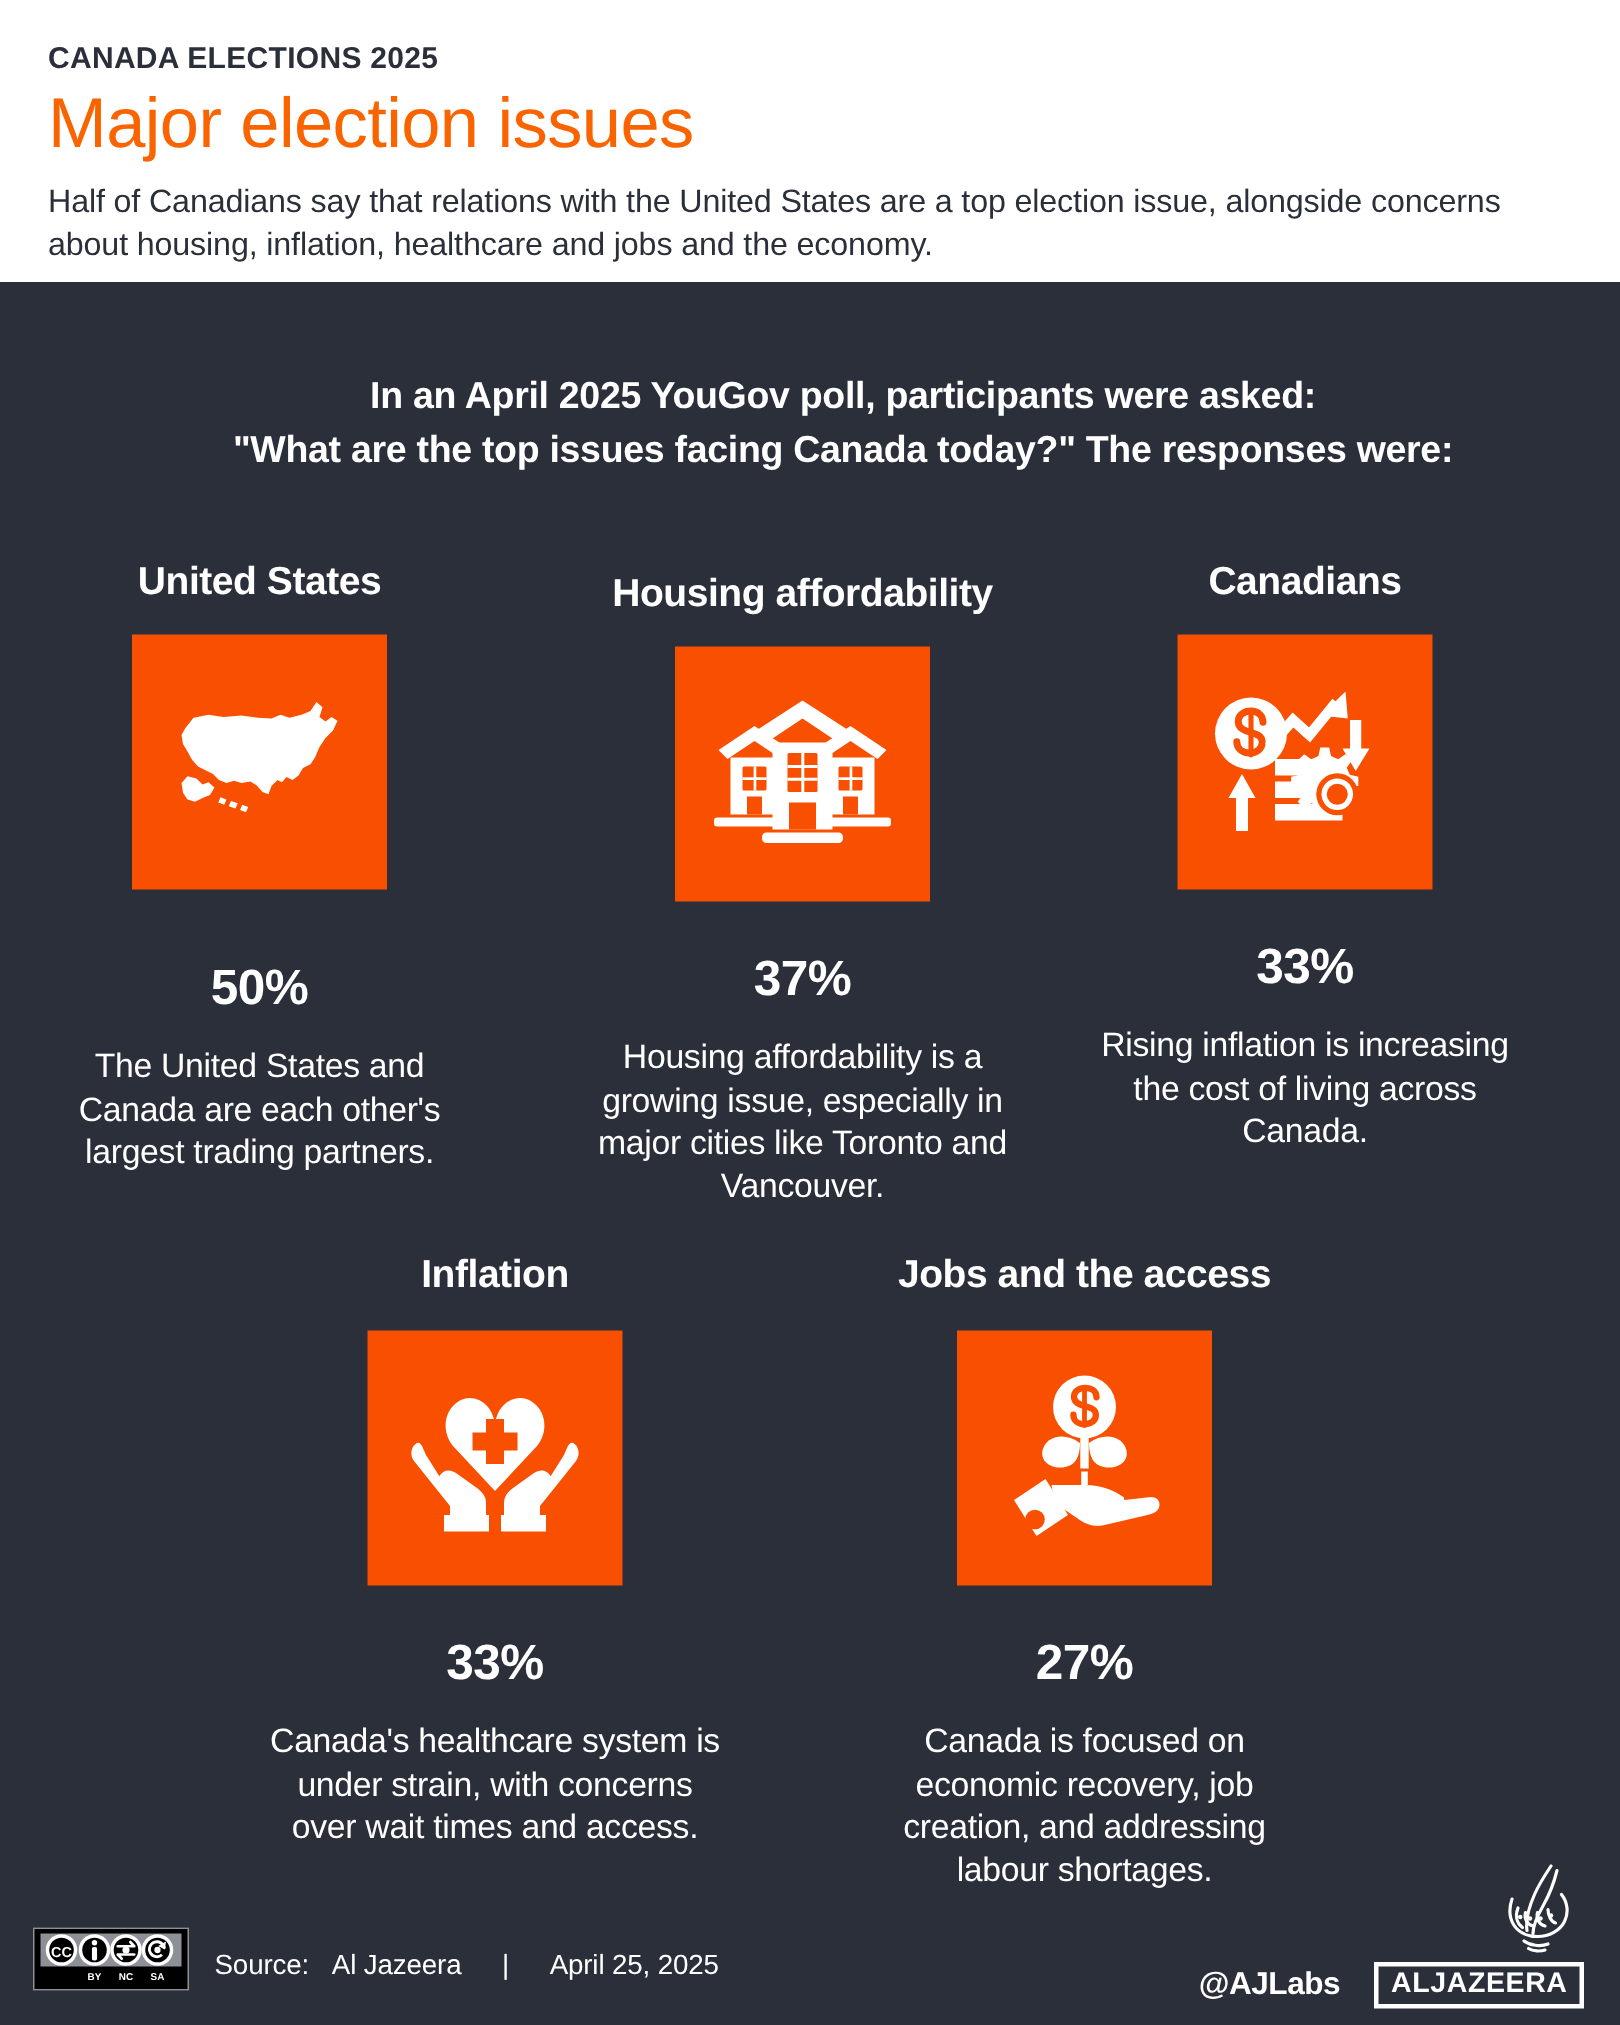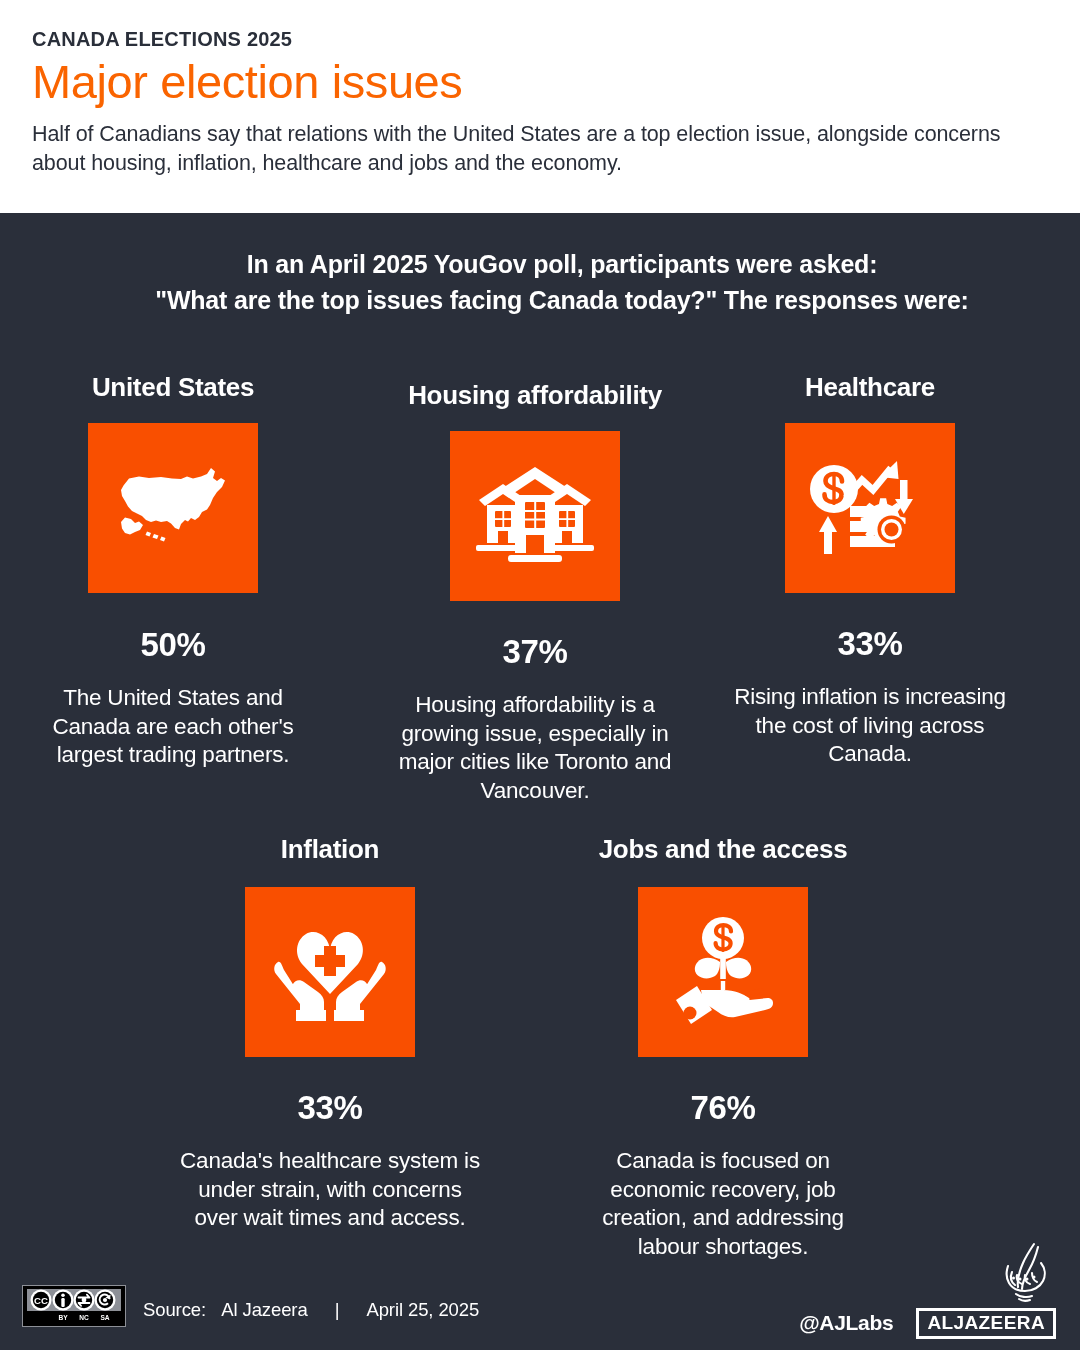--- a/index.html
+++ b/index.html
@@ -8,21 +8,21 @@
   body {
     font-family:"Liberation Sans", sans-serif;
     background:#2a2f3a;
     -webkit-font-smoothing:antialiased;
     overflow:hidden;
   }
   #page { position:relative; width:1080px; height:1350px; background:#2a2f3a; }
 
   
   .banner {
-    position:absolute; left:0; top:0; width:1080px; height:213px;
+    position:absolute; left:0; top:0; width:1080px; height:188px;
     background:#ffffff; padding:28px 30px 0 32px;
   }
   .kicker {
     font-size:20px; font-weight:bold; letter-spacing:0.2px;
     color:#2a2f3a; line-height:1.1;
   }
   .headline {
     font-size:47px; font-weight:normal; color:#fa6400;
     line-height:1.12; margin-top:6px; letter-spacing:-0.4px;
   }
@@ -70,21 +70,21 @@
   #card-us       { left:23px;  top:0;  width:300px; }
   #card-housing  { left:385px; top:8px; width:300px; }
   #card-inflation{ left:720px; top:0;  width:300px; }
   #card-healthcare{ left:180px; top:0; width:300px; }
   #card-jobs     { left:573px; top:0; width:300px; }
 
   #card-us .icon-box       { margin-top:20px; }
   #card-housing .icon-box  { margin-top:20px; }
   #card-inflation .icon-box{ margin-top:20px; }
 
-  #card-us .pct        { margin-top:34px; }
+  #card-us .pct        { margin-top:47px; }
   #card-housing .pct   { margin-top:33px; }
   #card-inflation .pct { margin-top:33px; }
   #card-healthcare .pct{ margin-top:33px; }
   #card-jobs .pct      { margin-top:33px; }
 
   .cc-badge {
     position:absolute; left:22px; top:1285px; width:104px; height:42px;
     background:#000000; border:1px solid #8d9097;
     display:flex; align-items:center; justify-content:center;
   }
@@ -178,21 +178,21 @@
             <rect x="53" y="70" width="18" height="18" fill="#f94f00"></rect>
             <rect x="35" y="90" width="54" height="7" rx="3"></rect>
           </g>
         </svg>
       </div>
       <div class="pct">37%</div>
       <div class="desc">Housing affordability is a growing issue, especially in major cities like Toronto and Vancouver.</div>
     </div>
 
     <div class="card" id="card-inflation">
-      <div class="card-title">Healthcare</div>
+      <div class="card-title">Canadians</div>
       <div class="icon-box">
         <svg width="126" height="110" viewBox="0 0 126 110" aria-hidden="true">
           <g fill="#ffffff">
 
             <circle cx="27" cy="36" r="24"></circle>
             <g fill="#f94f00">
               <rect x="25.3" y="20" width="3.4" height="32" rx="1.6"></rect>
               <path d="M35 28.5 c0 -5 -4 -7.5 -8 -7.5 c-4.5 0 -8.5 2.5 -8.5 7 c0 4.6 4 6 8 7.2
                        c4 1.2 8 2.2 8 6.6 c0 4.6 -4 7.2 -8.5 7.2 c-4.5 0 -8.5 -2.6 -8.5 -7.6" fill="none" stroke="#f94f00" stroke-width="4.6" stroke-linecap="round"></path>
             </g>
@@ -277,21 +277,21 @@
             <path d="M38 78 L60 78 C72 78 80 82 86 86 L104 86 C108 86 110 88 110 91
                      C110 95 107 97 102 98 L72 105 C66 106 60 104 55 100 L40 90 Z"></path>
             <path d="M86 84 l18 -2 l0.5 4 l-18 2 Z" fill="#f94f00"></path>
             <path d="M82 80 l18 -4 l0.8 4 l-18 4 Z" fill="#f94f00"></path>
 
             <path d="M13 88 L34 74 L49 98 L28 112 Z"></path>
             <circle cx="27" cy="101" r="6.5" fill="#f94f00"></circle>
           </g>
         </svg>
       </div>
-      <div class="pct">76%</div>
+      <div class="pct">27%</div>
       <div class="desc">Canada is focused on economic recovery, job creation, and addressing labour shortages.</div>
     </div>
   </div>
 
   <div class="cc-badge">
     <svg width="98" height="38" viewBox="0 0 98 38" aria-hidden="true">
       <rect x="0" y="0" width="98" height="38" fill="#000000"></rect>
       <rect x="2" y="2" width="94" height="22" fill="#8d9097"></rect>
       <g>
         <circle cx="16" cy="13" r="10.5" fill="#ffffff"></circle>

